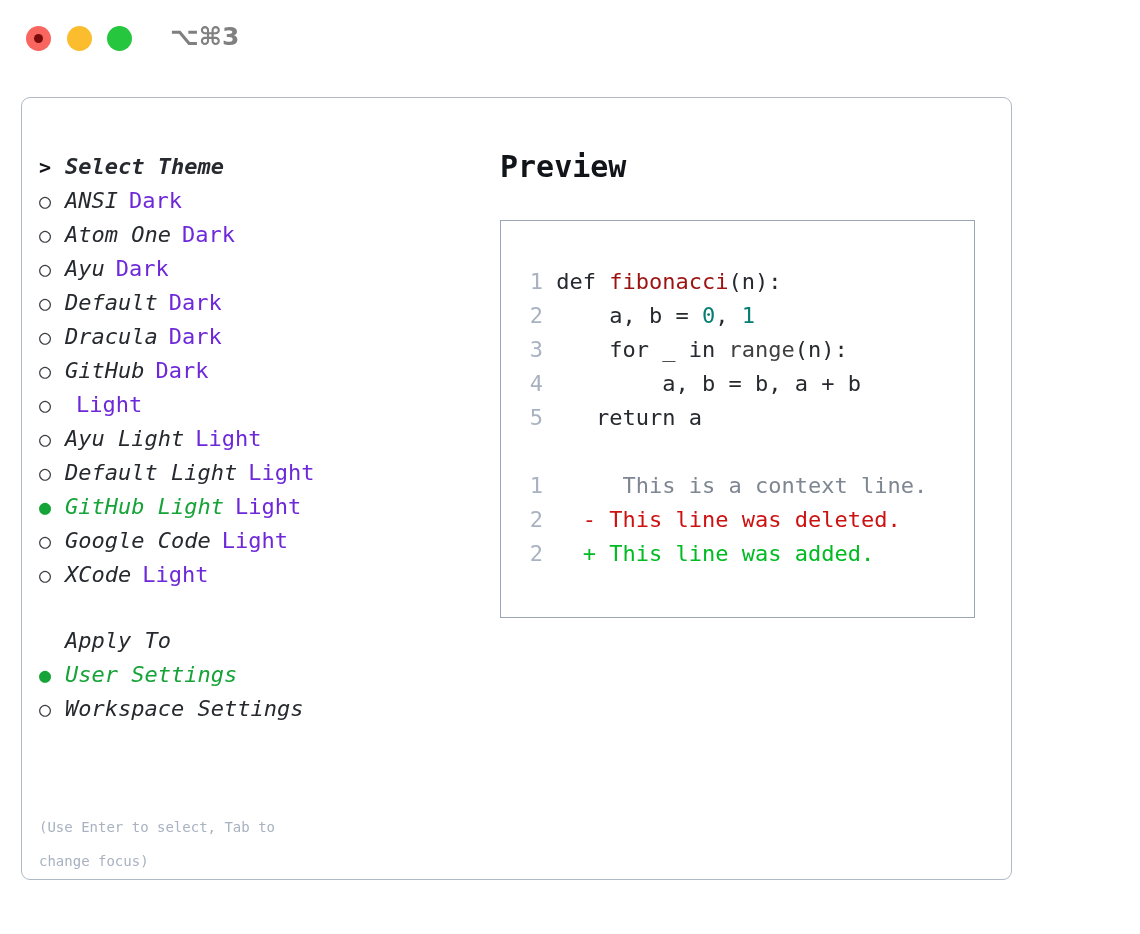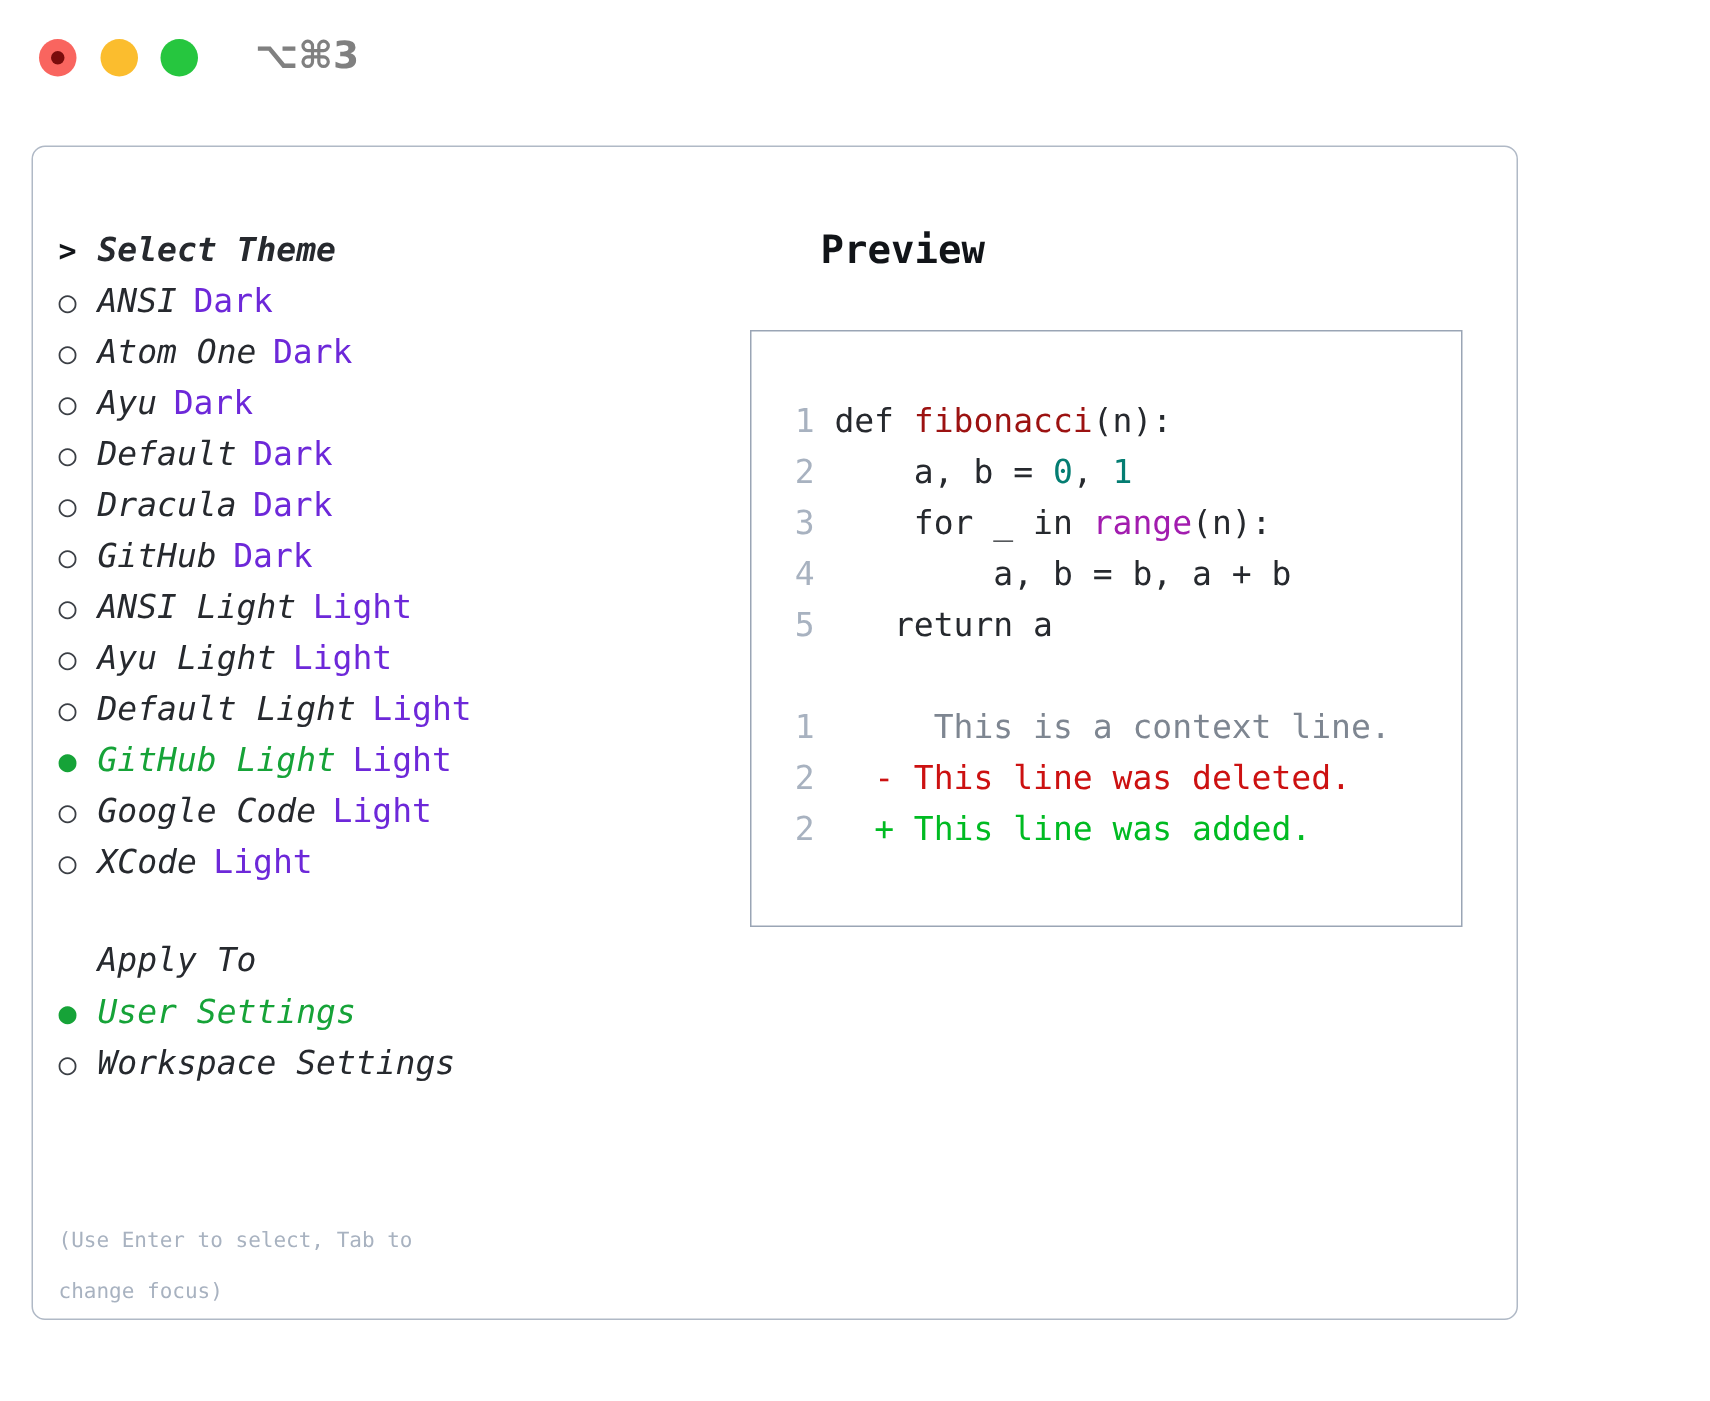--- a/index.html
+++ b/index.html
@@ -120,25 +120,24 @@
   }
 
   
   #right-col {
     position: absolute;
     left: 478px;
     top: 52px;
     width: 490px;
   }
   #preview-title {
-    font-size: 26px;
+    font-size: 30px;
     font-weight: bold;
     color: #111418;
     line-height: 34px;
-    margin-left: 47px;
   }
   #preview-box {
     margin-top: 36px;
     width: 475px;
     height: 398px;
     border: 1.5px solid #9aa5b5;
     box-sizing: border-box;
     background: #ffffff;
     padding: 44px 14px 0 20px;
   }
@@ -150,21 +149,21 @@
   }
   .lineno {
     color: #a8b2c0;
     display: inline-block;
     width: 22px;
     text-align: right;
   }
   .code-gap { height: 34px; }
   .tok-fn   { color: #9c1211; }
   .tok-num  { color: #047d72; }
-  .tok-call { color: #a21caf; }
+  .tok-call { color: #404040; }
   .diff-ctx { color: #7e8691; margin-top: 20px; }
   .diff-del { color: #cc1111; }
   .diff-add { color: #00bb22; }
 </style>
 </head>
 <body>
 
 <div id="window">
 
   <div id="titlebar">
@@ -184,21 +183,21 @@
         <span class="marker section-head">&gt;</span><span class="label section-head">Select Theme</span>
       </div>
 
       <div id="theme-list">
           <div class="row"><span class="marker">○</span><span class="label">ANSI</span><span class="badge">Dark</span></div>
           <div class="row"><span class="marker">○</span><span class="label">Atom One</span><span class="badge">Dark</span></div>
           <div class="row"><span class="marker">○</span><span class="label">Ayu</span><span class="badge">Dark</span></div>
           <div class="row"><span class="marker">○</span><span class="label">Default</span><span class="badge">Dark</span></div>
           <div class="row"><span class="marker">○</span><span class="label">Dracula</span><span class="badge">Dark</span></div>
           <div class="row"><span class="marker">○</span><span class="label">GitHub</span><span class="badge">Dark</span></div>
-          <div class="row"><span class="marker">○</span><span class="label">ANSI Light</span><span class="badge">Light</span></div>
+          <div class="row"><span class="marker">○</span><span class="badge">Light</span></div>
           <div class="row"><span class="marker">○</span><span class="label">Ayu Light</span><span class="badge">Light</span></div>
           <div class="row"><span class="marker">○</span><span class="label">Default Light</span><span class="badge">Light</span></div>
           <div class="row selected"><span class="marker sel">●</span><span class="label">GitHub Light</span><span class="badge">Light</span></div>
           <div class="row"><span class="marker">○</span><span class="label">Google Code</span><span class="badge">Light</span></div>
           <div class="row"><span class="marker">○</span><span class="label">XCode</span><span class="badge">Light</span></div>
         </div>
 
       <div class="spacer-md"></div>
 
       <div class="row">

